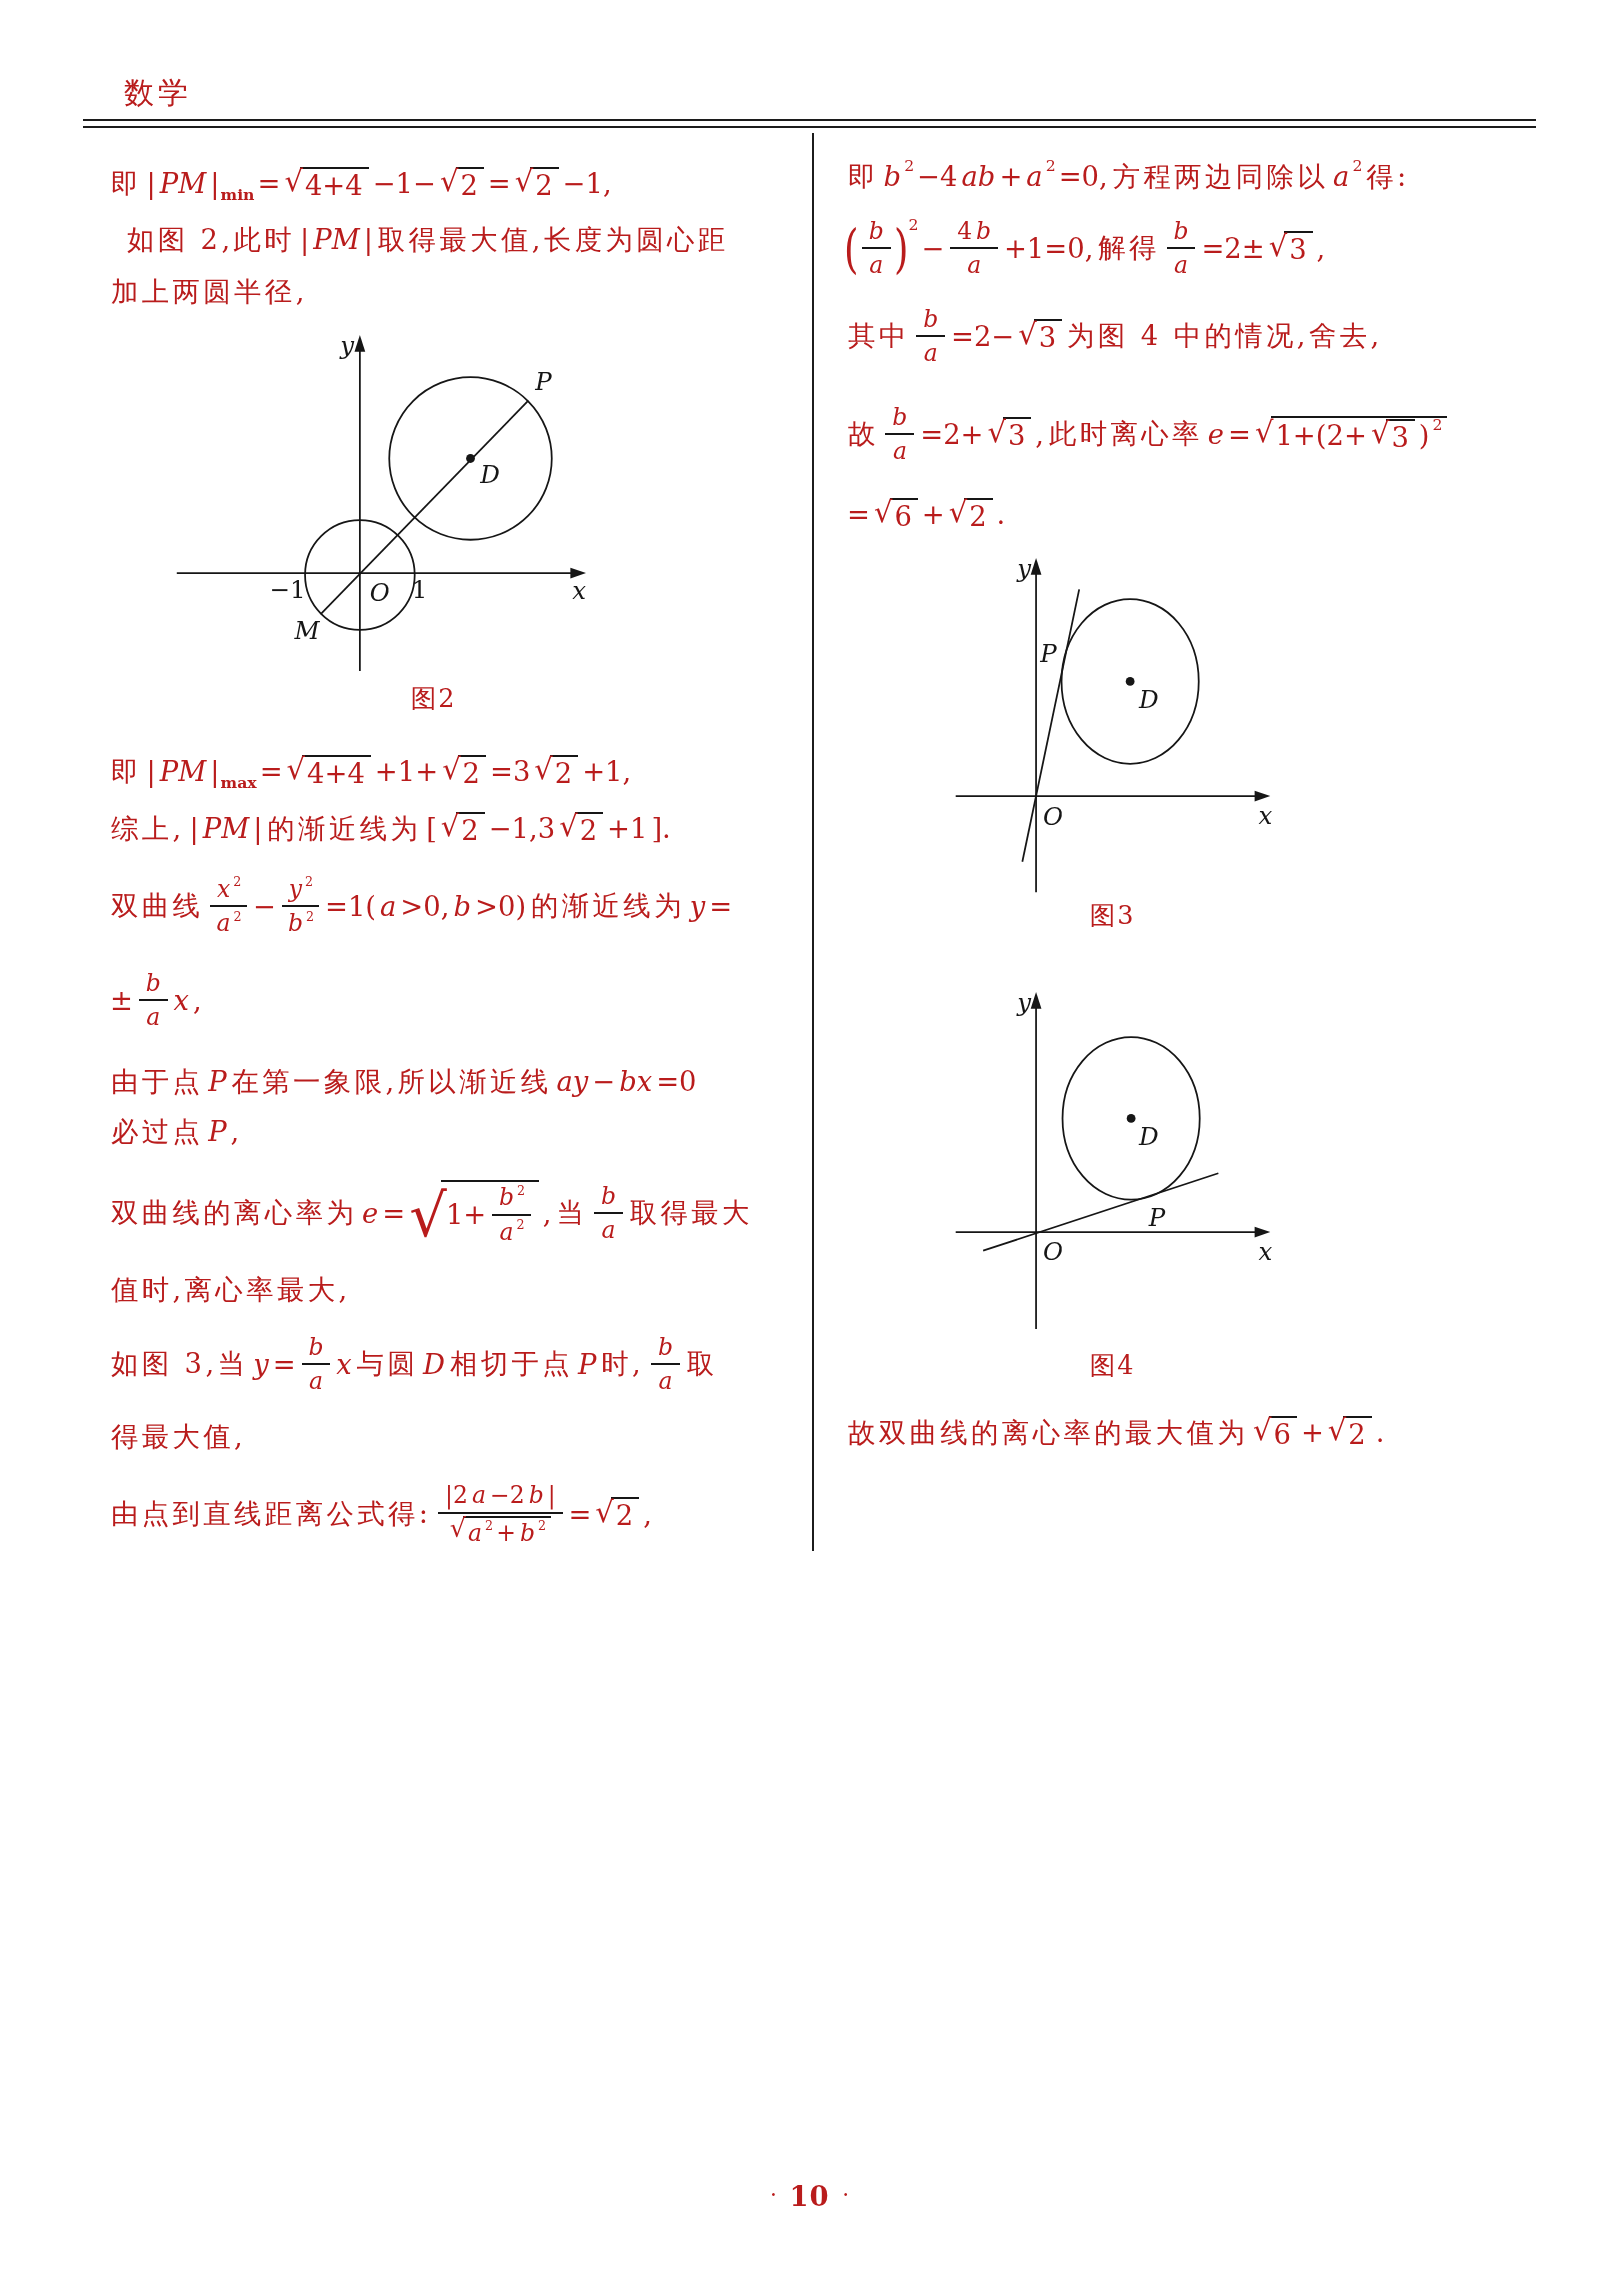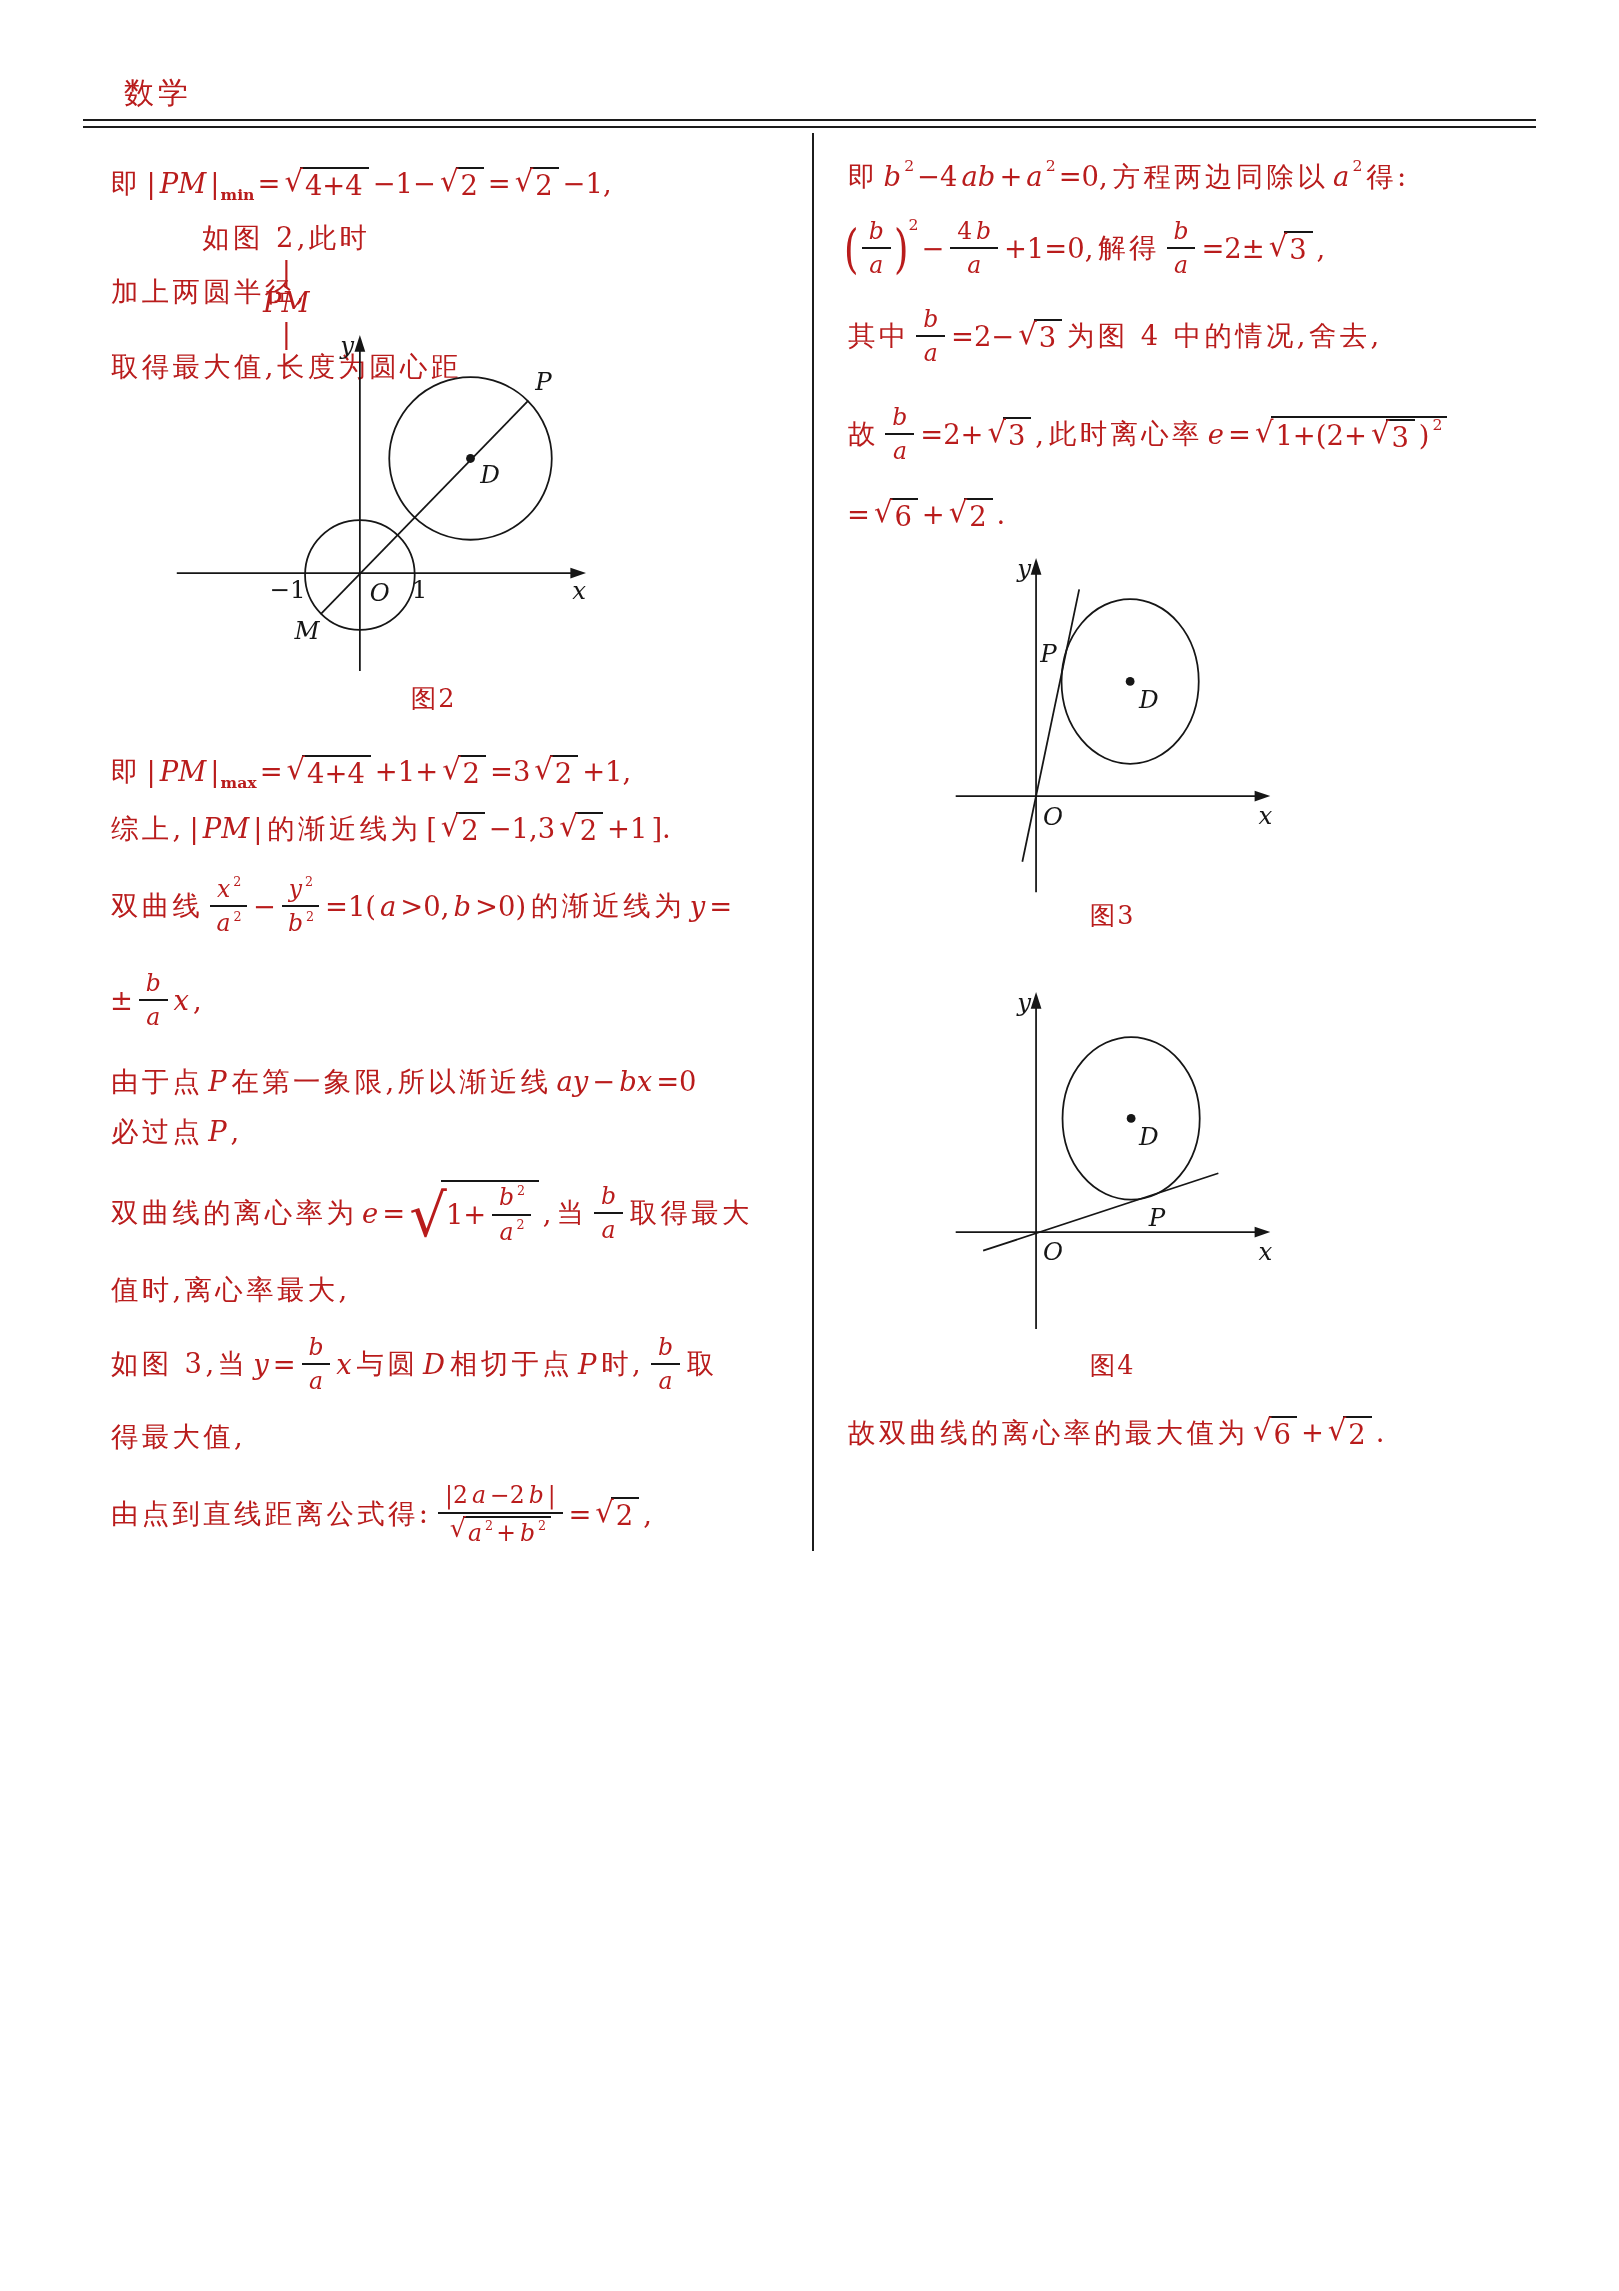--- a/index.html
+++ b/index.html
@@ -73,21 +73,21 @@
       </span>
       <span class="mr">=</span>
       <span class="sqrt">
         <span class="radsign">√</span>
         <span class="radicand">
           <span class="mr">2</span>
         </span>
       </span>
       <span class="mr">−1,</span>
     </div>
-  <div class="line" style="left:108px;top:220px;height:39px;flex-direction:column;">
+  <div class="line" style="left:124px;top:220px;height:39px;">
       <span class="cn">如图 2,此时</span>
       <span class="mr">|</span>
       <span class="mi">PM</span>
       <span class="mr">|</span>
       <span class="cn">取得最大值,长度为圆心距</span>
     </div>
   <div class="line" style="left:108px;top:272px;height:39px;">
       <span class="cn">加上两圆半径,</span>
     </div>
 
@@ -493,15 +493,18 @@
       <span class="mr">+</span>
       <span class="sqrt">
         <span class="radsign">√</span>
         <span class="radicand">
           <span class="mr">2</span>
         </span>
       </span>
       <span class="mr">.</span>
     </div>
 
+  <div class="page-footer">
+    <span class="dot">·</span><span class="pg">10</span><span class="dot">·</span>
+  </div>
 
 </div>
 
 
 </body></html>

